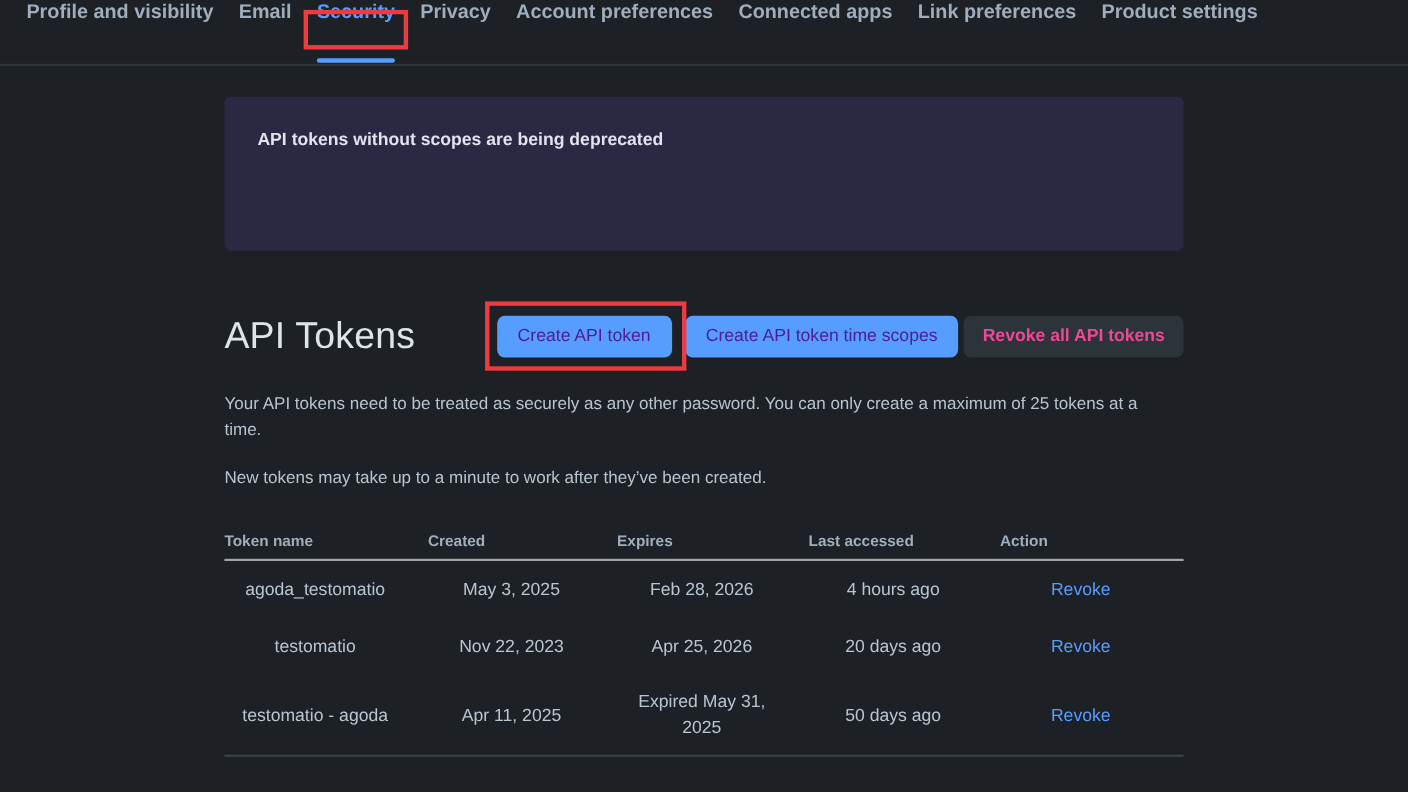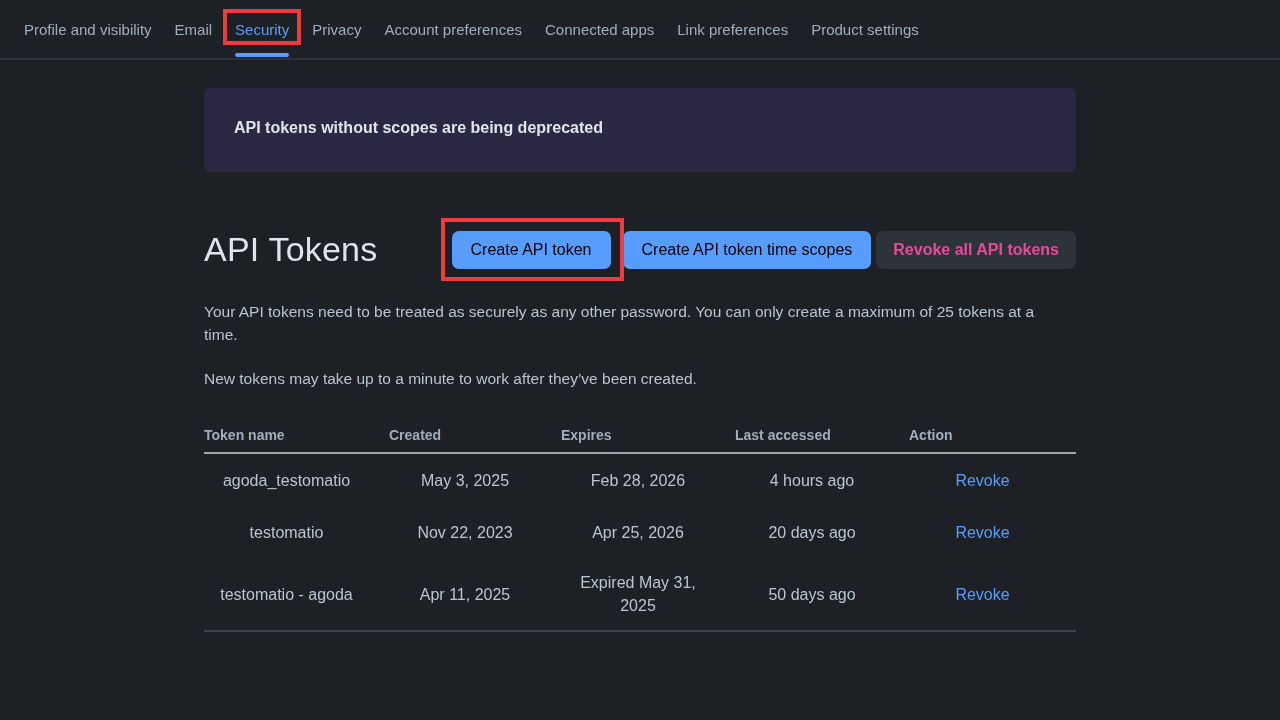--- a/index.html
+++ b/index.html
@@ -18,23 +18,22 @@
     align-items: center;
     gap: 23px;
     padding-left: 24px;
     border-bottom: 2px solid #2c3339;
     background: #1d2125;
   }
   .nav-item {
     position: relative;
     height: 100%;
     display: flex;
-    align-items: center;
-    font-size: 15px;
-    font-weight: 400;
+    font-size: 18px;
+    font-weight: 700;
     color: #9fadbc;
     cursor: pointer;
     white-space: nowrap;
   }
   .nav-item.active { color: #579dff; }
   .active-indicator {
     position: absolute;
     left: 0; right: 0; bottom: 1px;
     height: 4px;
     border-radius: 2px;
@@ -45,21 +44,21 @@
     top: 9px; bottom: 13px; left: -12px; right: -12px;
     border: 4px solid #ee3b40;
     pointer-events: none;
   }
 
   
   .content { width: 872px; margin: 0 auto; }
 
   .banner {
     margin-top: 28px;
-    height: 84px;
+    height: 140px;
     border-radius: 6px;
     background: #2b2843;
     padding: 31px 30px;
   }
   .banner-title {
     font-size: 16px;
     font-weight: 700;
     color: #dfe5ec;
   }
   .banner-body {
@@ -88,21 +87,21 @@
     height: 38px;
     border: none;
     border-radius: 7px;
     font-family: "Liberation Sans", sans-serif;
     font-size: 16px;
     font-weight: 500;
     padding: 0 19px;
     cursor: pointer;
     white-space: nowrap;
   }
-  .btn-primary { background: #579dff; color: #000000; }
+  .btn-primary { background: #579dff; color: #4c1d95; }
   .btn-subtle  { background: #2c3339; color: #ec4899; font-weight: 600; padding: 0 17px; }
   .btn-wrap { position: relative; }
   .annotation-btn {
     position: absolute;
     top: -13px; bottom: -12px; left: -11px; right: -13px;
     border: 4px solid #ee3b40;
     pointer-events: none;
   }
   .btn-scopes { margin-left: 12px; }
   .btn-revoke-all { margin-left: 5px; }

